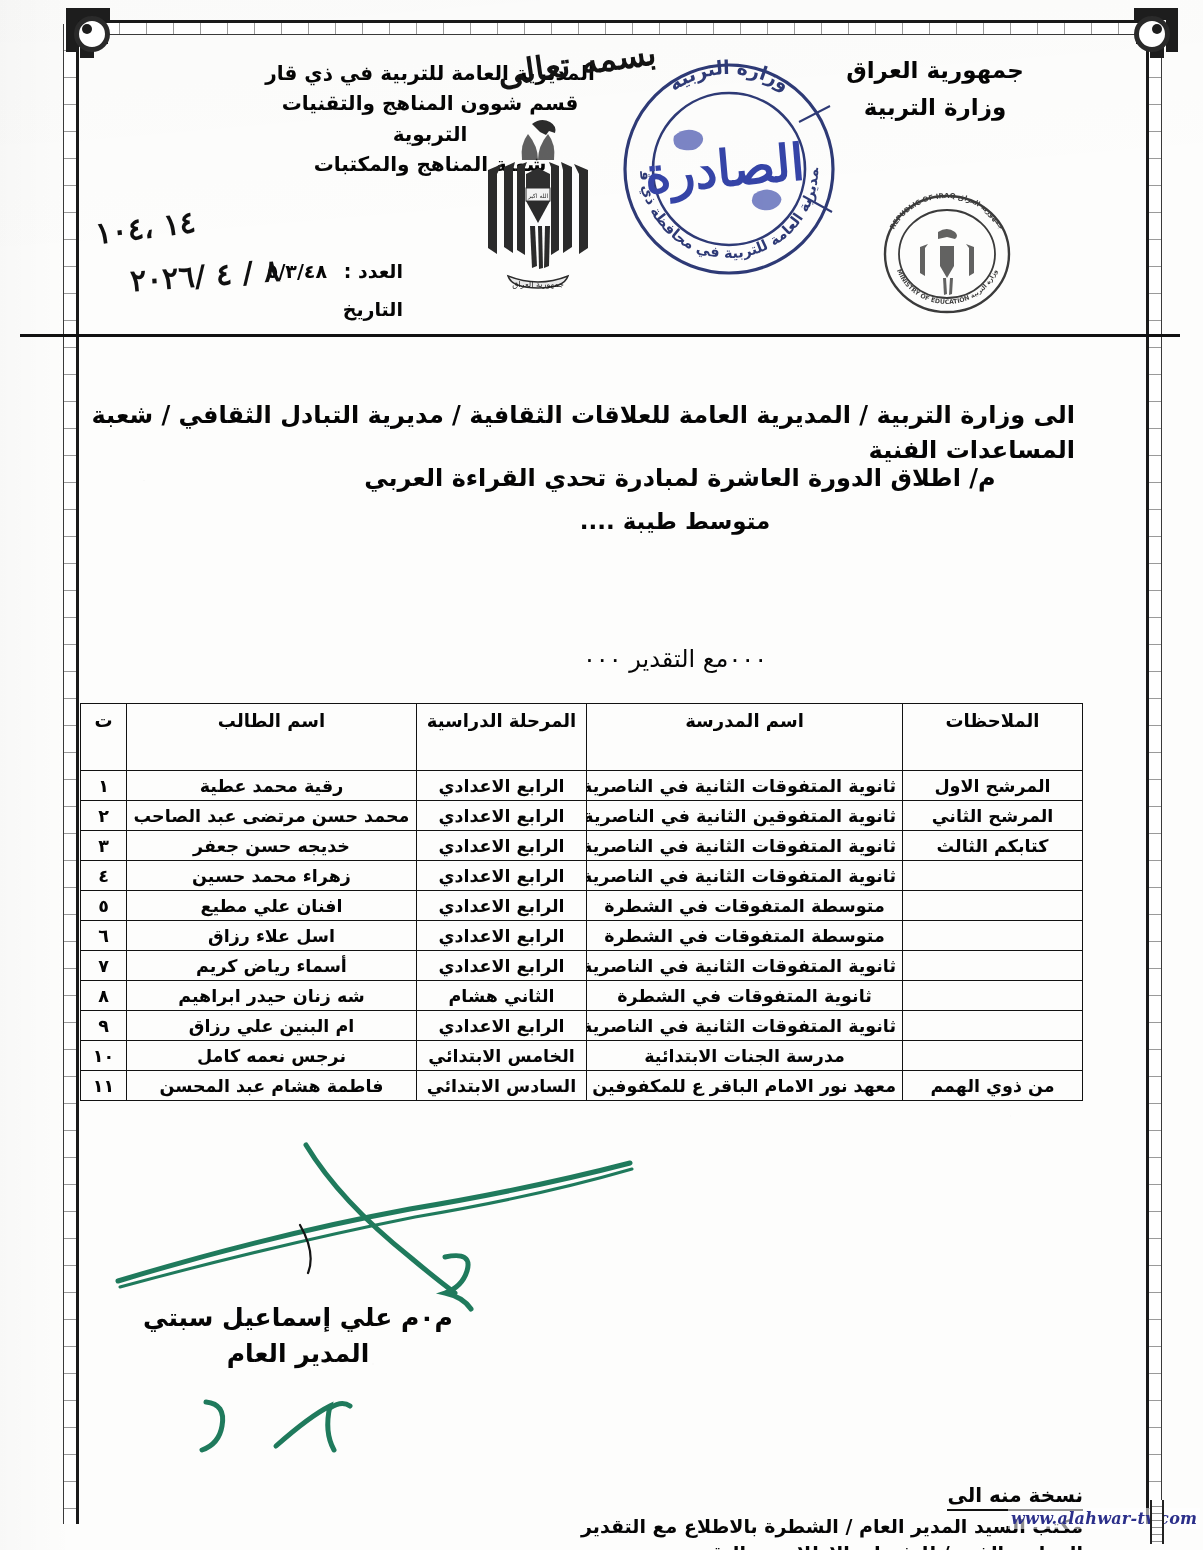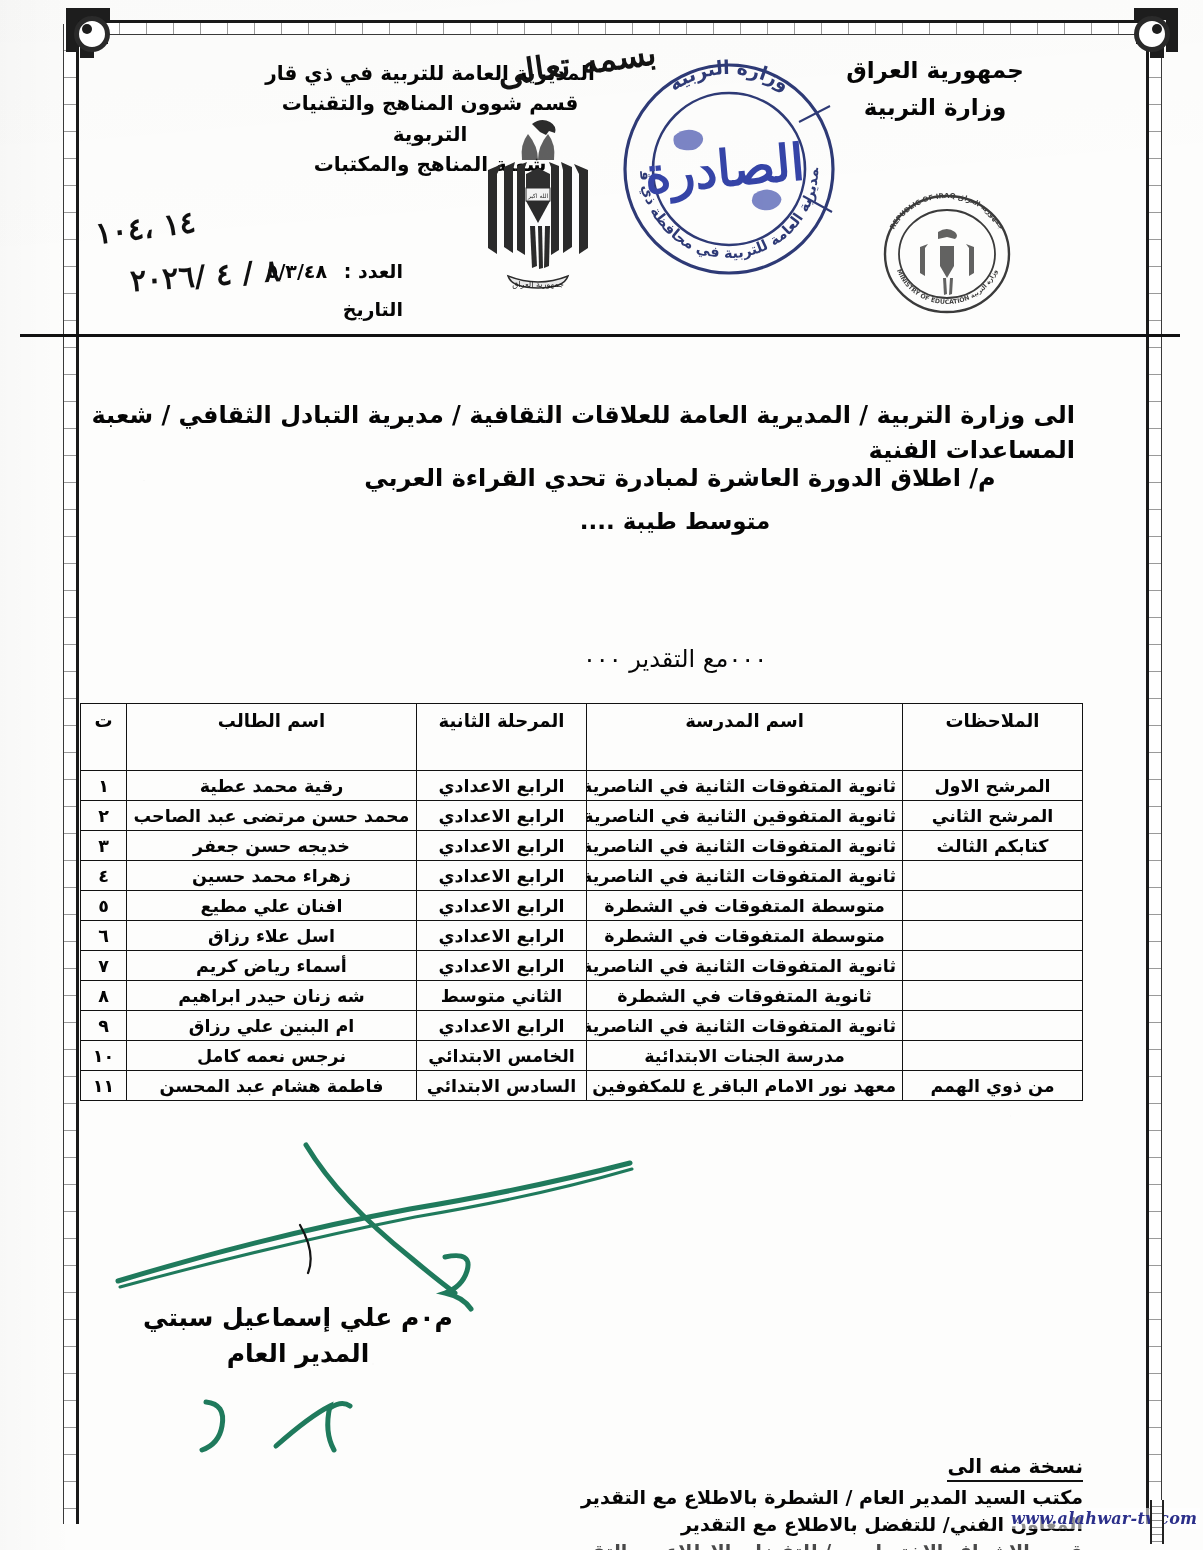--- a/index.html
+++ b/index.html
@@ -174,20 +174,21 @@
 
   
   .cc{
     position:absolute;right:120px;top:1452px;width:1000px;
     text-align:left;direction:rtl;font-size:19px;font-weight:bold;
     line-height:1.42;
   }
   .cc .cc-title{
     display:inline-block;border-bottom:2px solid #111;margin-bottom:2px;
     font-size:20px;
+    margin-top:29px;
   }
   .cc .cc-row{display:block;}
   .cc .cc-row.clipped{opacity:.72;}
 
   
   #watermark{
     position:absolute;left:1008px;top:1508px;
     font-family:"DejaVu Serif","Liberation Serif",serif;
     font-style:italic;font-weight:bold;font-size:16px;
     color:#2b2f8a;letter-spacing:.3px;
@@ -352,21 +353,21 @@
       <col class="col-notes">
         <col class="col-school">
         <col class="col-stage">
         <col class="col-name">
         <col class="col-t">
     </colgroup>
     <thead>
       <tr>
         <th>الملاحظات</th>
         <th>اسم المدرسة</th>
-        <th>المرحلة الثانية</th>
+        <th>المرحلة الدراسية</th>
         <th>اسم الطالب</th>
         <th>ت</th>
       </tr>
     </thead>
     <tbody id="table-body">
         <tr>
           <td>المرشح الاول</td>
           <td>ثانوية المتفوقات الثانية في الناصرية</td>
           <td>الرابع الاعدادي</td>
           <td>رقية محمد عطية</td>
@@ -410,21 +411,21 @@
         <tr>
           <td></td>
           <td>ثانوية المتفوقات الثانية  في الناصرية</td>
           <td>الرابع الاعدادي</td>
           <td>أسماء رياض كريم</td>
           <td>٧</td>
         </tr>
         <tr>
           <td></td>
           <td>ثانوية المتفوقات في الشطرة</td>
-          <td>الثاني متوسط</td>
+          <td>الثاني هشام</td>
           <td>شه زنان حيدر ابراهيم</td>
           <td>٨</td>
         </tr>
         <tr>
           <td></td>
           <td>ثانوية المتفوقات الثانية في الناصرية</td>
           <td>الرابع الاعدادي</td>
           <td>ام البنين علي رزاق</td>
           <td>٩</td>
         </tr>

